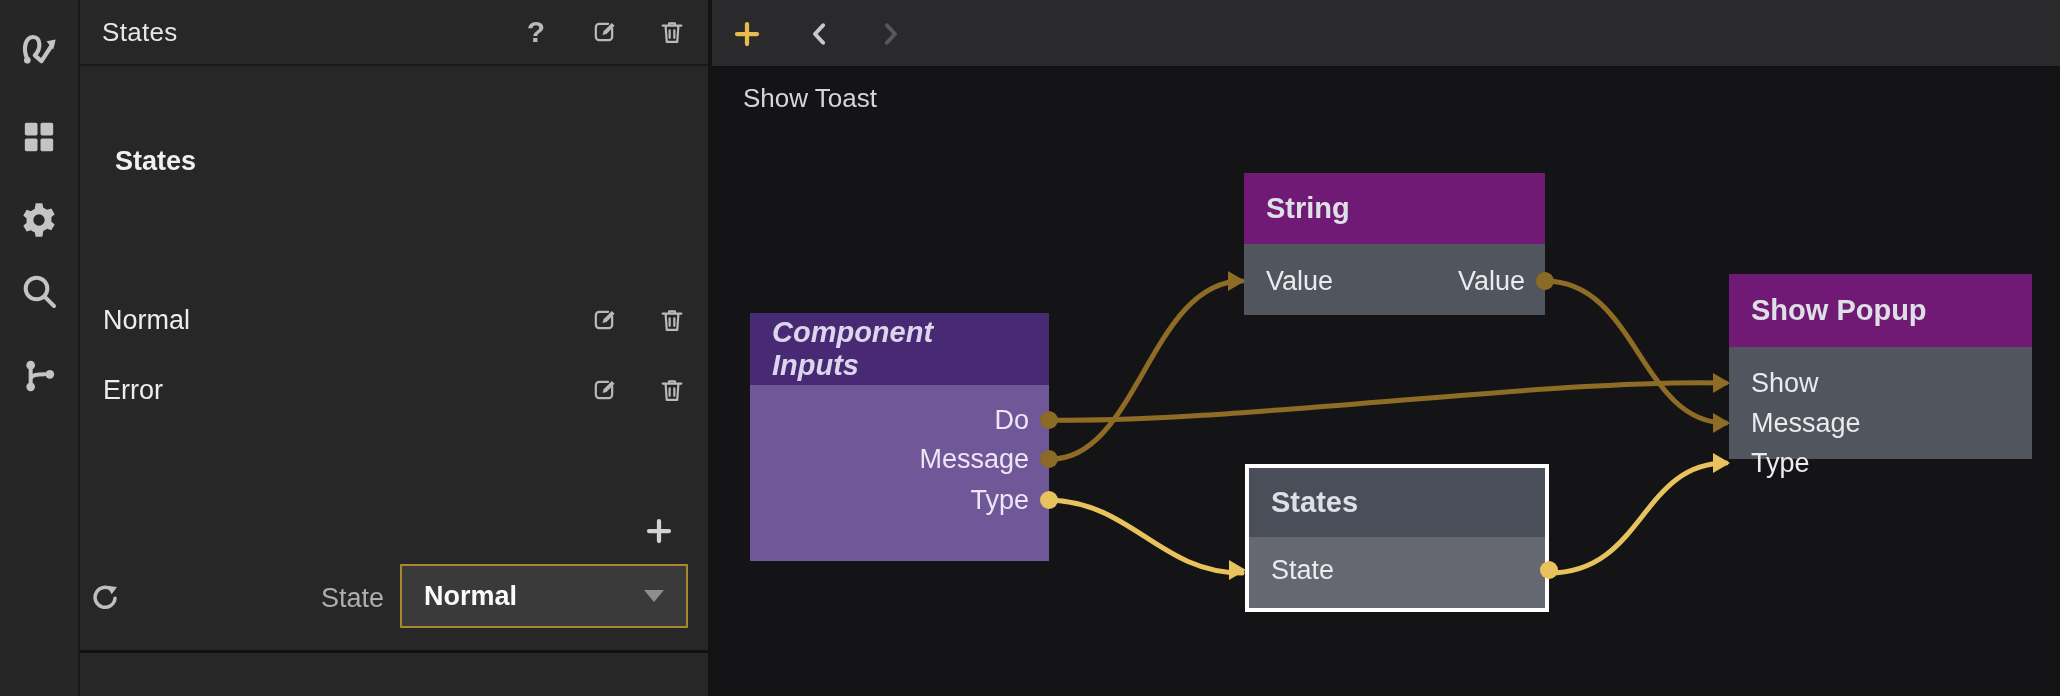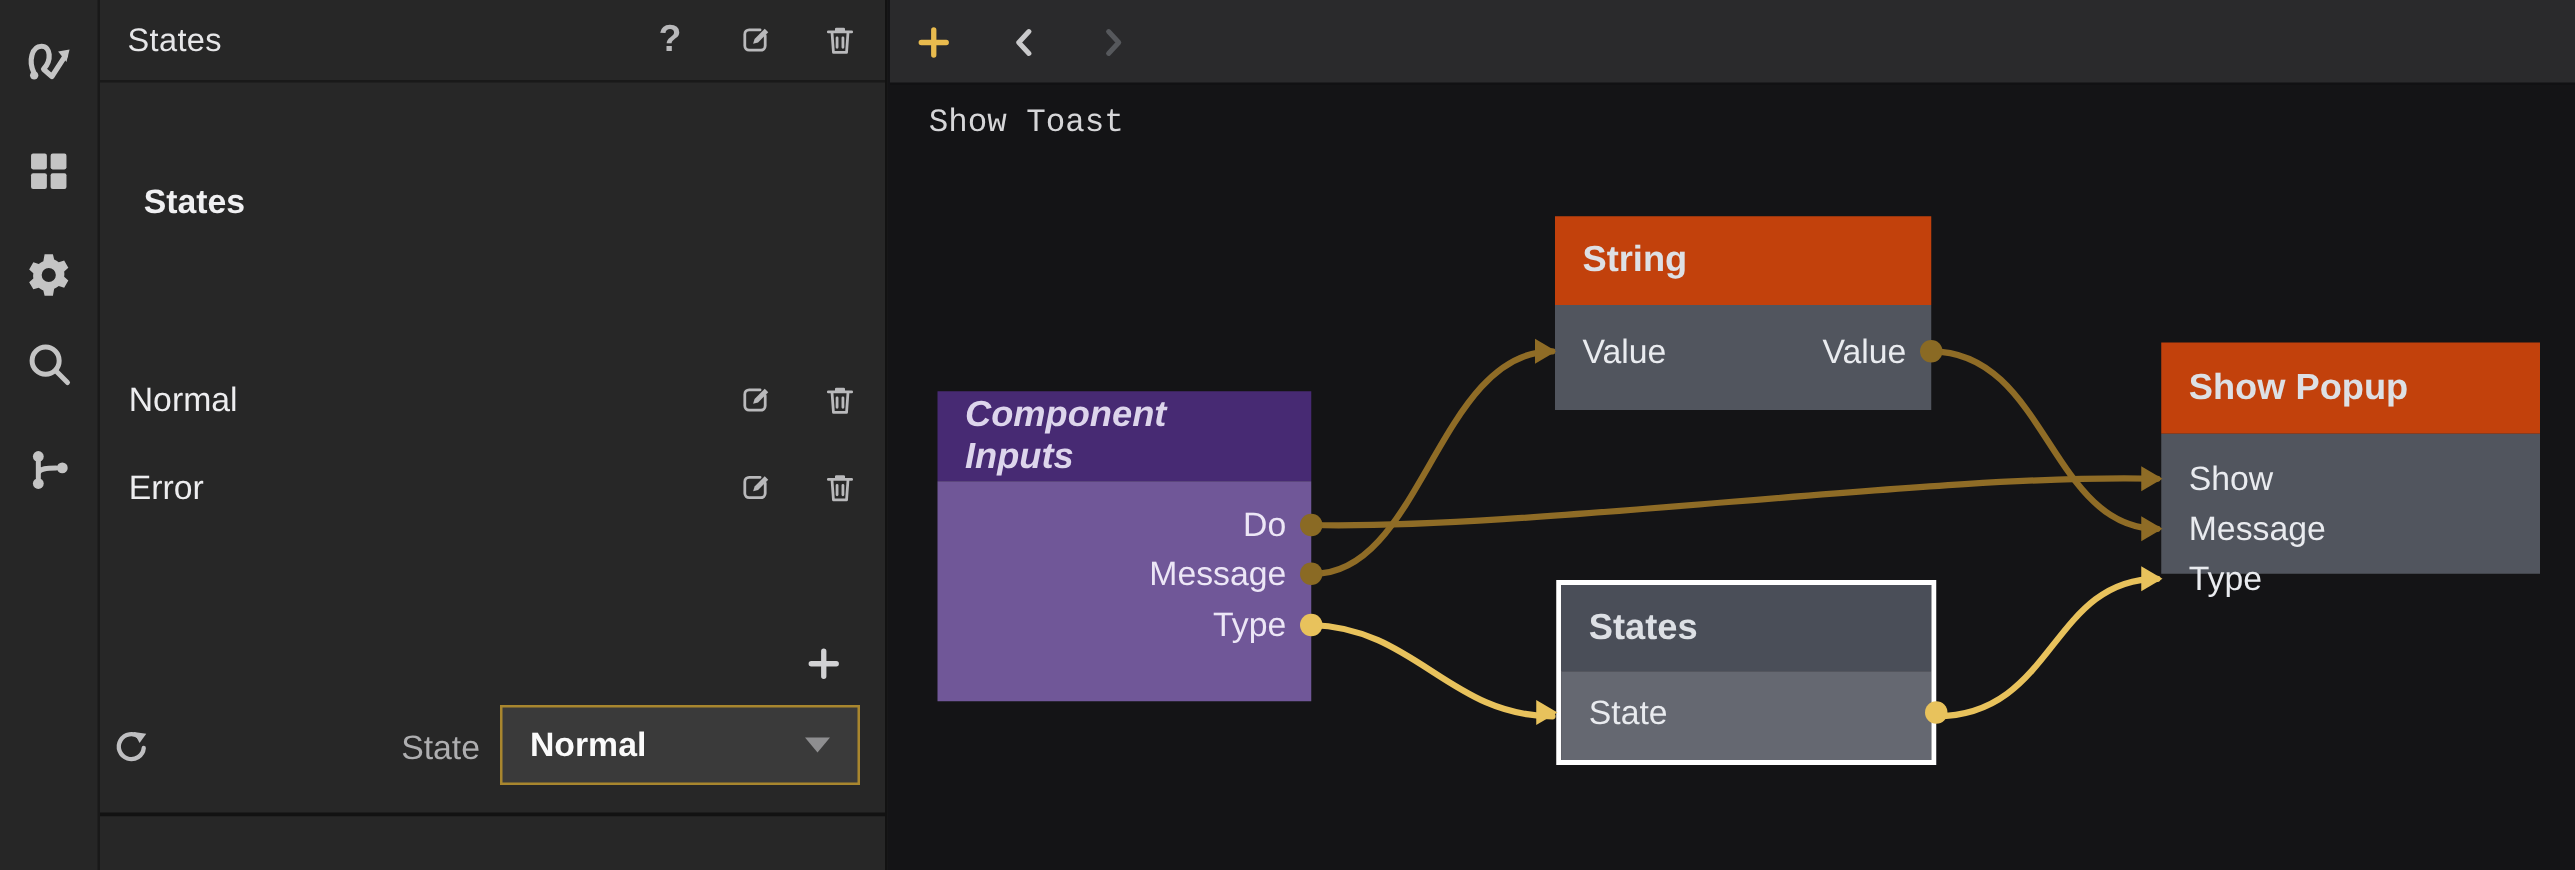--- a/index.html
+++ b/index.html
@@ -61,30 +61,30 @@
   .toolbar { position:absolute; left:0; top:0; width:100%; height:68px; background:#2a2a2c;
              border-bottom:2px solid #111113; }
   .tbtn { position:absolute; top:17px; width:34px; height:34px; display:flex;
           align-items:center; justify-content:center; cursor:pointer; }
   .tbtn svg { width:30px; height:30px; fill:none; stroke-linecap:round; stroke-linejoin:round; }
   .tb-add { left:18px; } .tb-add svg { stroke:#e9bb4e; stroke-width:3.4; }
   .tb-back { left:91px; } .tb-back svg { stroke:#c9c9cb; stroke-width:3.2; }
   .tb-fwd  { left:161px; } .tb-fwd svg { stroke:#56585c; stroke-width:3.2; }
 
   .canvas { position:absolute; left:0; top:68px; width:1348px; height:628px; background:#141416; }
-  .breadcrumb { position:absolute; left:31px; top:15px; z-index:3; color:#d6d6d8; font-size:26px;font-family:Liberation Mono, monospace; }
+  .breadcrumb { position:absolute; left:31px; top:15px; z-index:3; color:#d6d6d8; font-size:26px; }
 
   .wires { position:absolute; left:0; top:0; width:1348px; height:628px; z-index:1; }
   .wire-dim { stroke:#8f6c26; } .wire-bright { stroke:#e8c25c; }
 
   
   .node { position:absolute; z-index:2; cursor:grab; }
   .node-header { display:flex; align-items:center; padding:0 22px; font-weight:700;
                  font-size:29px; }
-  .n-gray .node-header { background:#c2410c; color:#dde0e5; }
+  .n-gray .node-header { background:#701a75; color:#dde0e5; }
   .n-gray .node-body { background:#51555e; }
   .n-purple .node-header { background:#472a73; color:#ddd5ec;font-style:italic; }
   .n-purple .node-body { background:#705798; }
   .n-selected { border:4px solid #ffffff; }
   .n-selected .node-header { background:#4a4e58; }
   .n-selected .node-body { background:#656871; }
   .node-body { position:relative; }
   .port-row { position:absolute; left:0; right:0; height:36px; display:flex; align-items:center; }
   .port-label { font-size:27px; color:#e9ebef; }
   .n-purple .port-label { color:#ece6f6; }
@@ -263,21 +263,21 @@
           </div>
           <div class="port-row out" style="top:97px">
             <span class="port-label">Type</span>
             <span class="dot bright"></span>
           </div>
         </div>
       </div>
 
       <div class="node n-gray" style="left:532px; top:105px; width:301px; height:142px">
         <div class="node-header" style="height:71px">String</div>
-        <div class="node-body" style="height:84px">
+        <div class="node-body" style="height:71px">
           <div class="port-row in" style="top:19px">
             <span class="arrow dim"></span>
             <span class="port-label">Value</span>
           </div>
           <div class="port-row out" style="top:19px">
             <span class="port-label">Value</span>
             <span class="dot dim"></span>
           </div>
         </div>
       </div>

